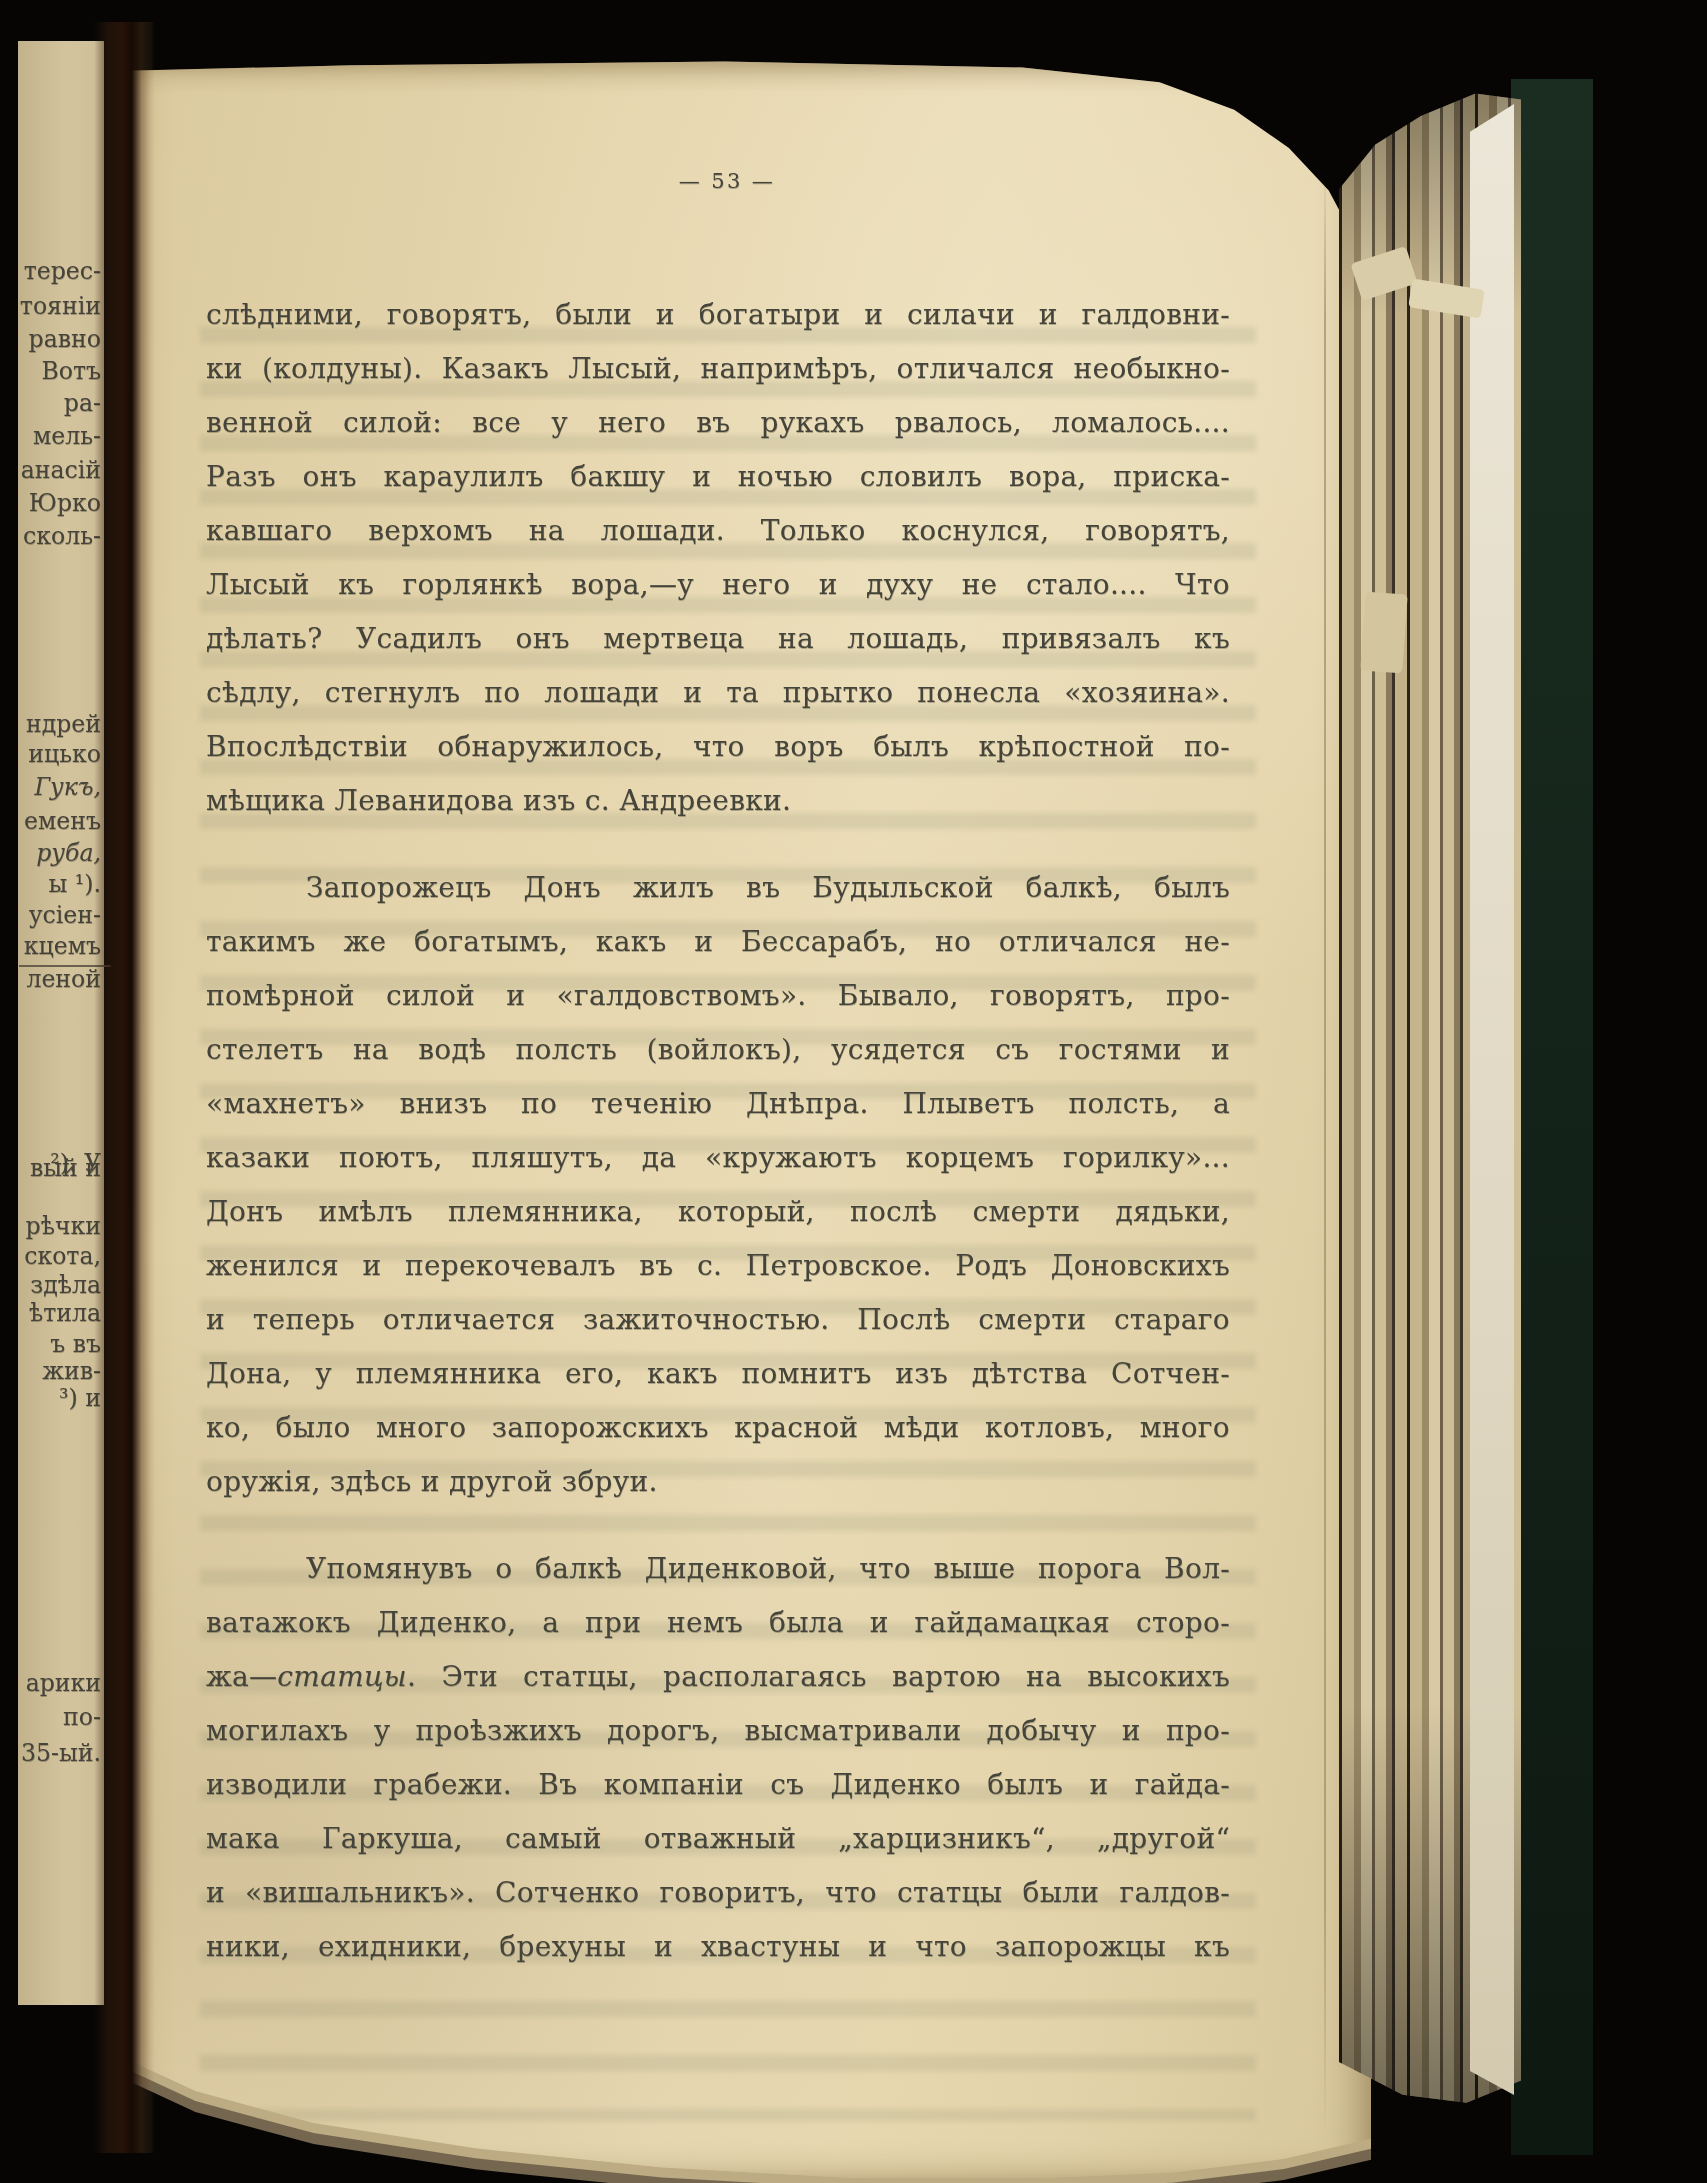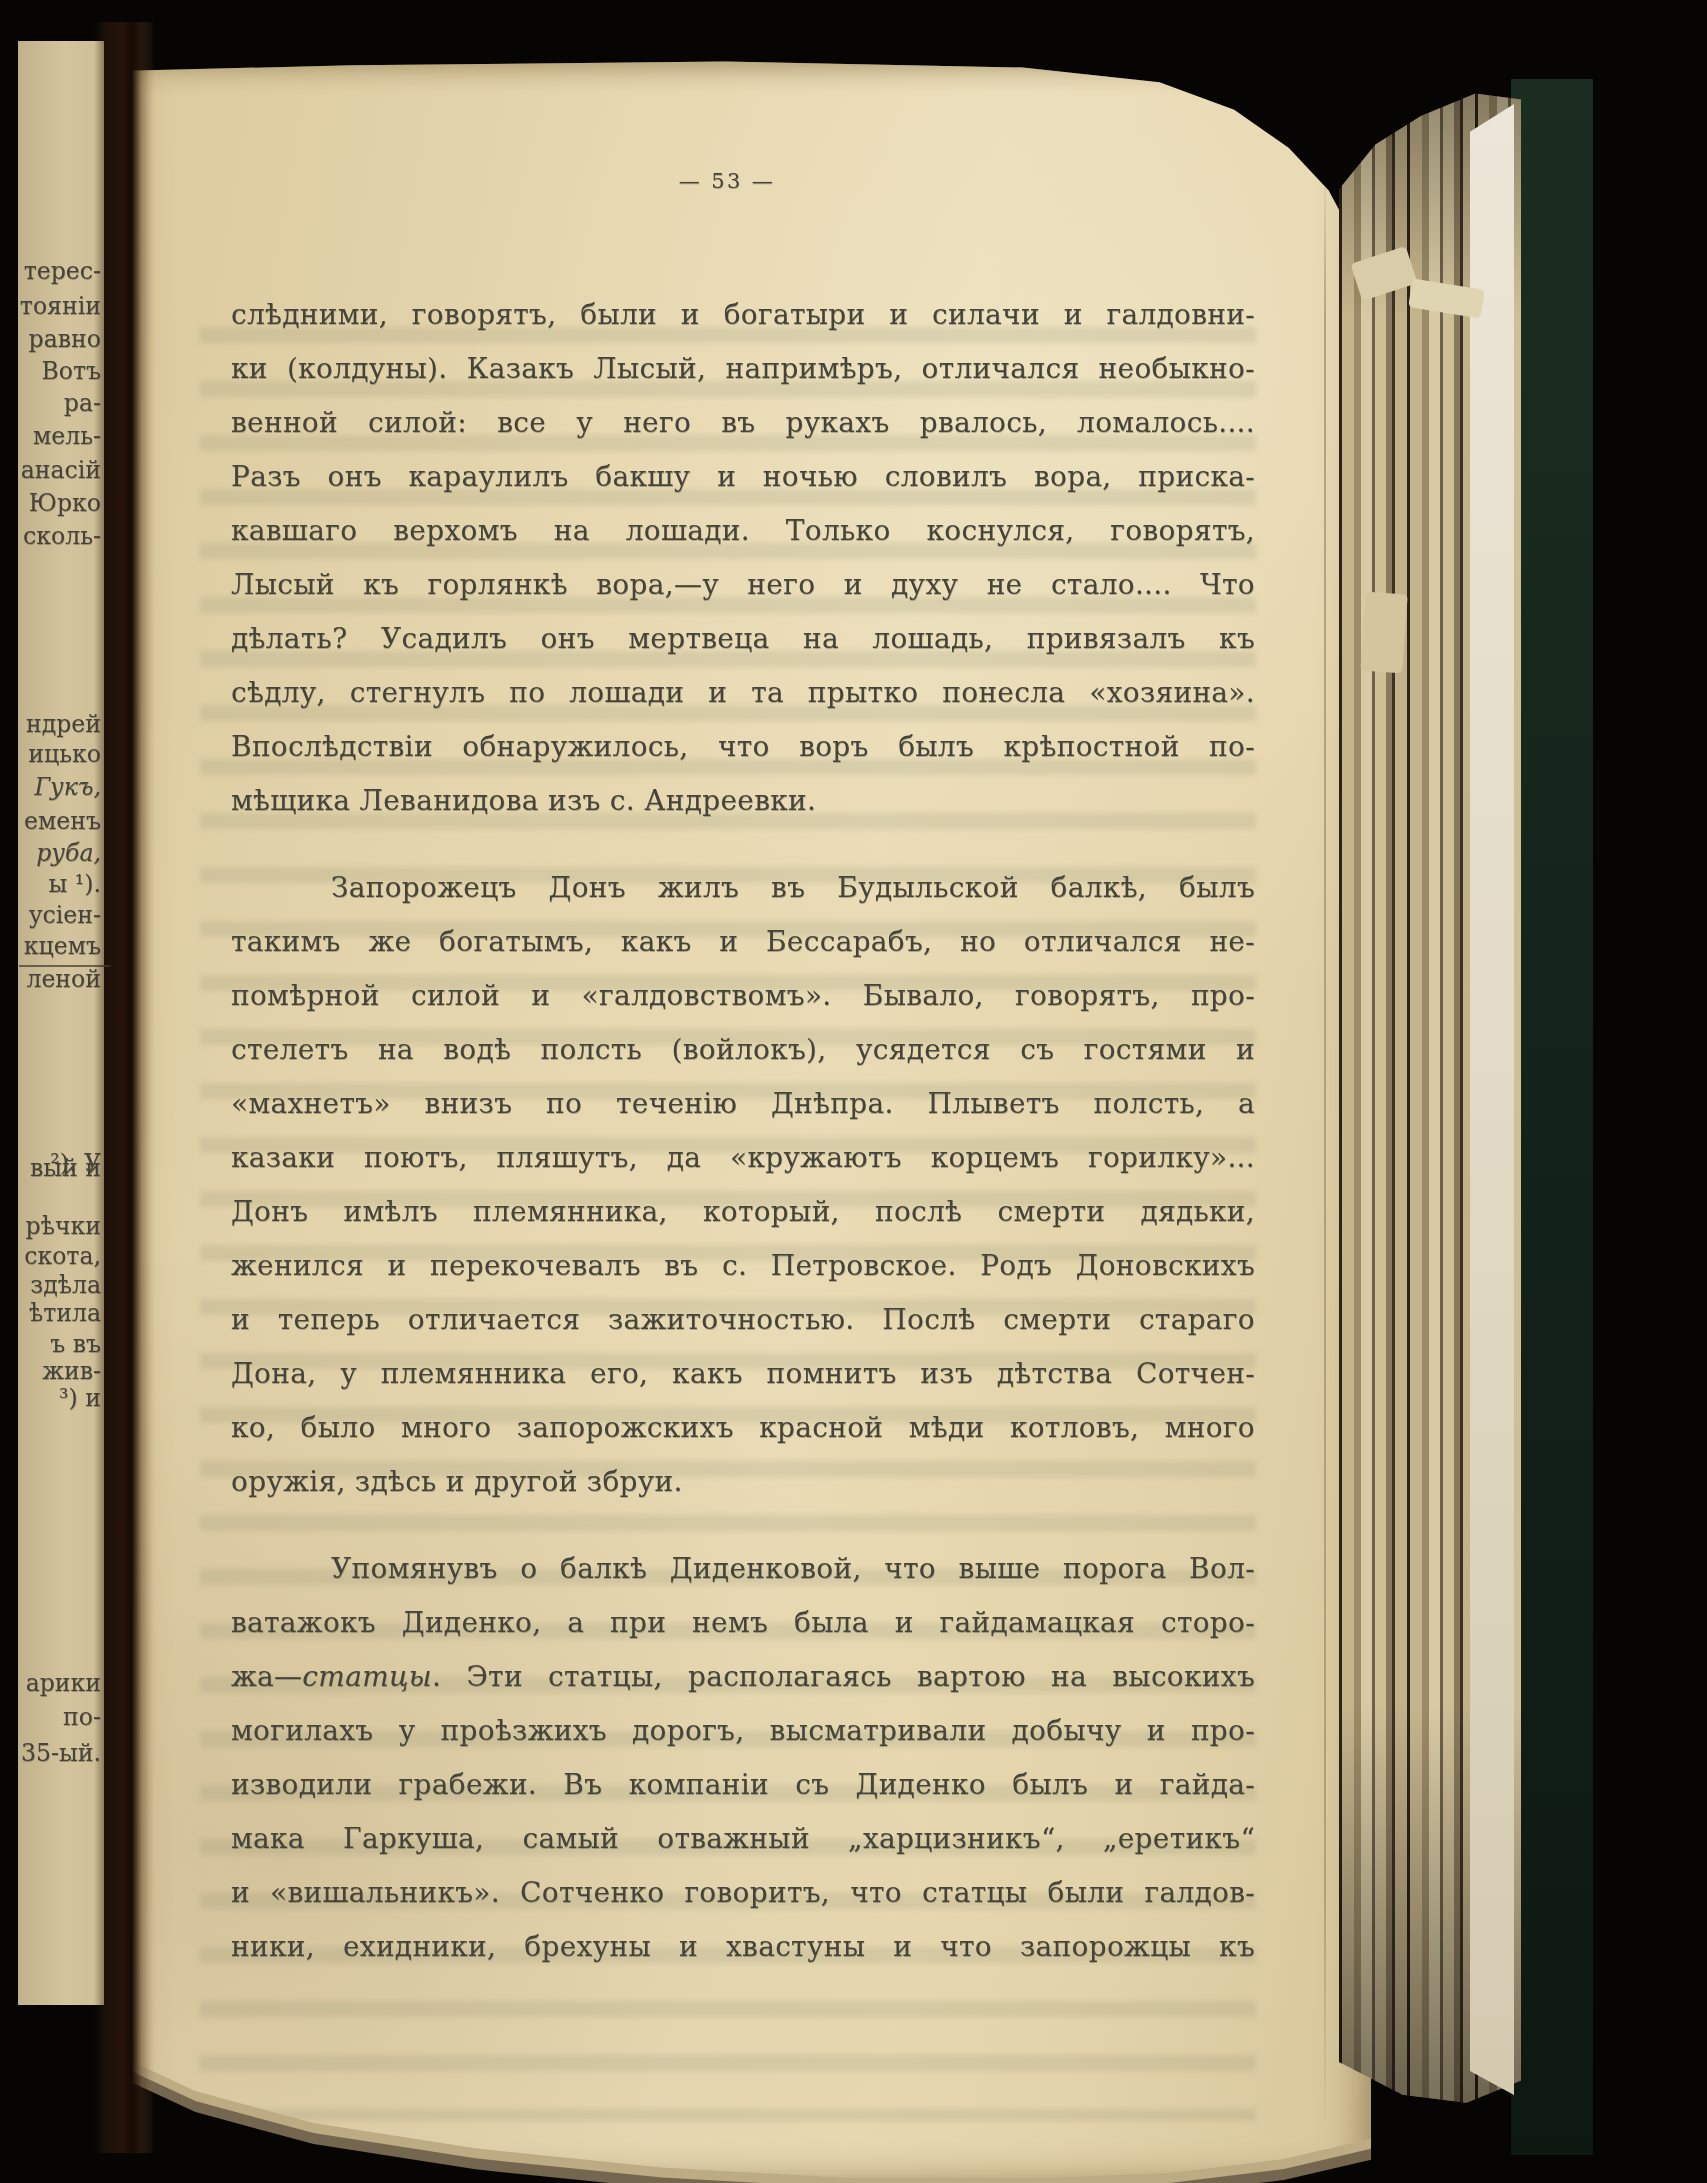--- a/index.html
+++ b/index.html
@@ -60,21 +60,21 @@
   .crease{
     position:absolute;left:1197px;top:103px;width:2.4px;height:1973px;
     background:linear-gradient(180deg,transparent 0%,rgba(95,75,45,.38) 8%,rgba(95,75,45,.32) 88%,transparent 100%);
   }
   .page-number{
     position:absolute;left:88px;top:110px;width:1024px;text-align:center;
     font-size:21px;letter-spacing:2.4px;color:#45443a;
     text-shadow:0.4px 0.5px 0.5px rgba(60,55,40,.35);
   }
   .text-block{
-    position:absolute;left:104px;top:229px;width:1024px;color:#45443a;
+    position:absolute;left:79px;top:229px;width:1024px;color:#45443a;
     text-shadow:0.4px 0.5px 0.5px rgba(62,58,42,.33);
   }
   .para{margin:0 0 33px 0;}
   .line{
     height:54px;line-height:54px;font-size:28px;letter-spacing:0.3px;
     text-align:justify;text-align-last:justify;
   }
   .line.last{text-align-last:left;}
   .line.indent{padding-left:100px;}
   .line i{font-style:italic;}
@@ -175,21 +175,21 @@
         <div class="line"><span>Дона, у племянника его, какъ помнитъ изъ дѣтства Сотчен-</span></div>
         <div class="line"><span>ко, было много запорожскихъ красной мѣди котловъ, много</span></div>
         <div class="line last"><span>оружія, здѣсь и другой збруи.</span></div>
       </div>
       <div class="para">
         <div class="line indent"><span>Упомянувъ о балкѣ Диденковой, что выше порога Вол-</span></div>
         <div class="line"><span>ватажокъ Диденко, а при немъ была и гайдамацкая сторо-</span></div>
         <div class="line"><span>жа—</span><i>статцы</i><span>. Эти статцы, располагаясь вартою на высокихъ</span></div>
         <div class="line"><span>могилахъ у проѣзжихъ дорогъ, высматривали добычу и про-</span></div>
         <div class="line"><span>изводили грабежи. Въ компаніи съ Диденко былъ и гайда-</span></div>
-        <div class="line"><span>мака Гаркуша, самый отважный „харцизникъ“, „еретикъ“</span></div>
+        <div class="line"><span>мака Гаркуша, самый отважный „харцизникъ“, „другой“</span></div>
         <div class="line"><span>и «вишальникъ». Сотченко говоритъ, что статцы были галдов-</span></div>
         <div class="line"><span>ники, ехидники, брехуны и хвастуны и что запорожцы къ</span></div>
       </div>
     </div>
 </div>
 
 <div class="cover"></div>
 <div class="stack"></div>
 <div class="white-block"></div>
 <div class="scrap scrap1"></div>

